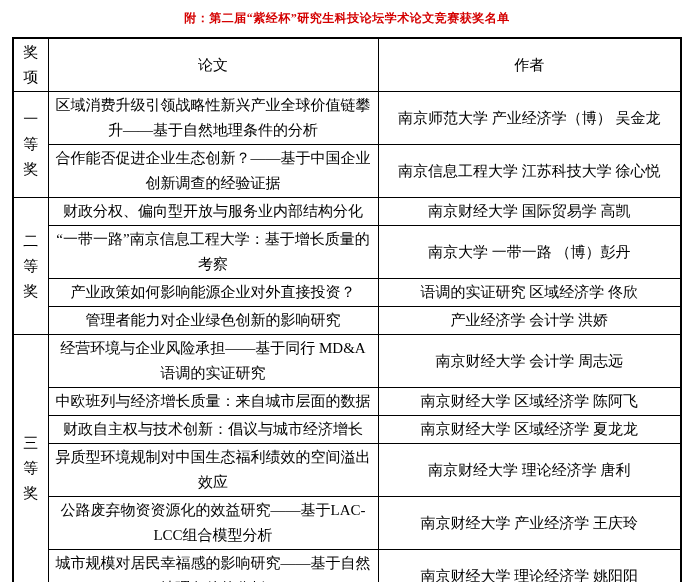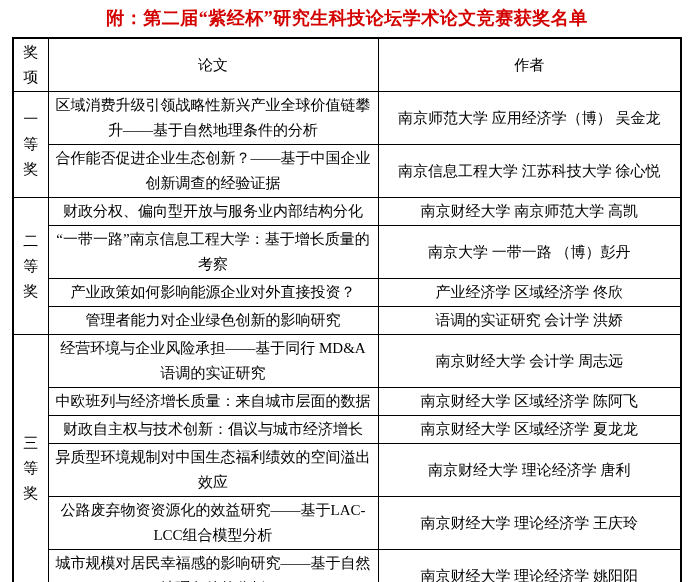--- a/index.html
+++ b/index.html
@@ -12,21 +12,21 @@
   }
   .page {
     width: 694px;
     height: 582px;
     background: #ffffff;
     padding-top: 9px;
     overflow: hidden;
   }
   .doc-title {
     text-align: center;
-    font-size: 18px;
+    font-size: 12px;
     font-weight: bold;
     color: var(--title-color, #d40000);
     letter-spacing: 0.5px;
     margin: 0 0 9px 0;
     line-height: 19px;
   }
   table.awards {
     width: 668px;
     margin: 0 auto;
     border-collapse: collapse;
@@ -78,63 +78,63 @@
       <tr>
         <th class="award-head">奖项</th>
         <th>论文</th>
         <th>作者</th>
       </tr>
     </thead>
     <tbody>
         <tr class="row-double">
           <td class="award-cell" rowspan="2">一等奖</td>
           <td class="paper-cell">区域消费升级引领战略性新兴产业全球价值链攀升——基于自然地理条件的分析</td>
-          <td class="author-cell">南京师范大学 应用经济学（博） 吴金龙</td>
+          <td class="author-cell">南京师范大学 产业经济学（博） 吴金龙</td>
         </tr>
         <tr class="row-double">
           <td class="paper-cell">合作能否促进企业生态创新？——基于中国企业创新调查的经验证据</td>
           <td class="author-cell">南京信息工程大学 江苏科技大学 徐心悦</td>
         </tr>
         <tr class="row-single">
           <td class="award-cell" rowspan="4">二等奖</td>
           <td class="paper-cell">财政分权、偏向型开放与服务业内部结构分化</td>
-          <td class="author-cell">南京财经大学 南京师范大学 高凯</td>
+          <td class="author-cell">南京财经大学 国际贸易学 高凯</td>
         </tr>
         <tr class="row-double">
           <td class="paper-cell">“一带一路”南京信息工程大学：基于增长质量的考察</td>
           <td class="author-cell">南京大学 一带一路 （博）彭丹</td>
         </tr>
         <tr class="row-single">
           <td class="paper-cell">产业政策如何影响能源企业对外直接投资？</td>
-          <td class="author-cell">产业经济学 区域经济学 佟欣</td>
+          <td class="author-cell">语调的实证研究 区域经济学 佟欣</td>
         </tr>
         <tr class="row-single">
           <td class="paper-cell">管理者能力对企业绿色创新的影响研究</td>
-          <td class="author-cell">语调的实证研究 会计学 洪娇</td>
+          <td class="author-cell">产业经济学 会计学 洪娇</td>
         </tr>
         <tr class="row-double">
           <td class="award-cell" rowspan="6">三等奖</td>
           <td class="paper-cell">经营环境与企业风险承担——基于同行 MD&amp;A 语调的实证研究</td>
           <td class="author-cell">南京财经大学 会计学 周志远</td>
         </tr>
         <tr class="row-single">
           <td class="paper-cell">中欧班列与经济增长质量：来自城市层面的数据</td>
           <td class="author-cell">南京财经大学 区域经济学 陈阿飞</td>
         </tr>
         <tr class="row-single">
           <td class="paper-cell">财政自主权与技术创新：倡议与城市经济增长</td>
           <td class="author-cell">南京财经大学 区域经济学 夏龙龙</td>
         </tr>
         <tr class="row-double">
           <td class="paper-cell">异质型环境规制对中国生态福利绩效的空间溢出效应</td>
           <td class="author-cell">南京财经大学 理论经济学 唐利</td>
         </tr>
         <tr class="row-double">
           <td class="paper-cell">公路废弃物资资源化的效益研究——基于LAC-LCC组合模型分析</td>
-          <td class="author-cell">南京财经大学 理论经济学 王庆玲</td>
+          <td class="author-cell">南京财经大学 产业经济学 王庆玲</td>
         </tr>
         <tr class="row-double">
           <td class="paper-cell">城市规模对居民幸福感的影响研究——基于自然地理条件的分析</td>
           <td class="author-cell">南京财经大学 理论经济学 姚阳阳</td>
         </tr>
       </tbody>
   </table>
 </div>
 
 </body></html>

